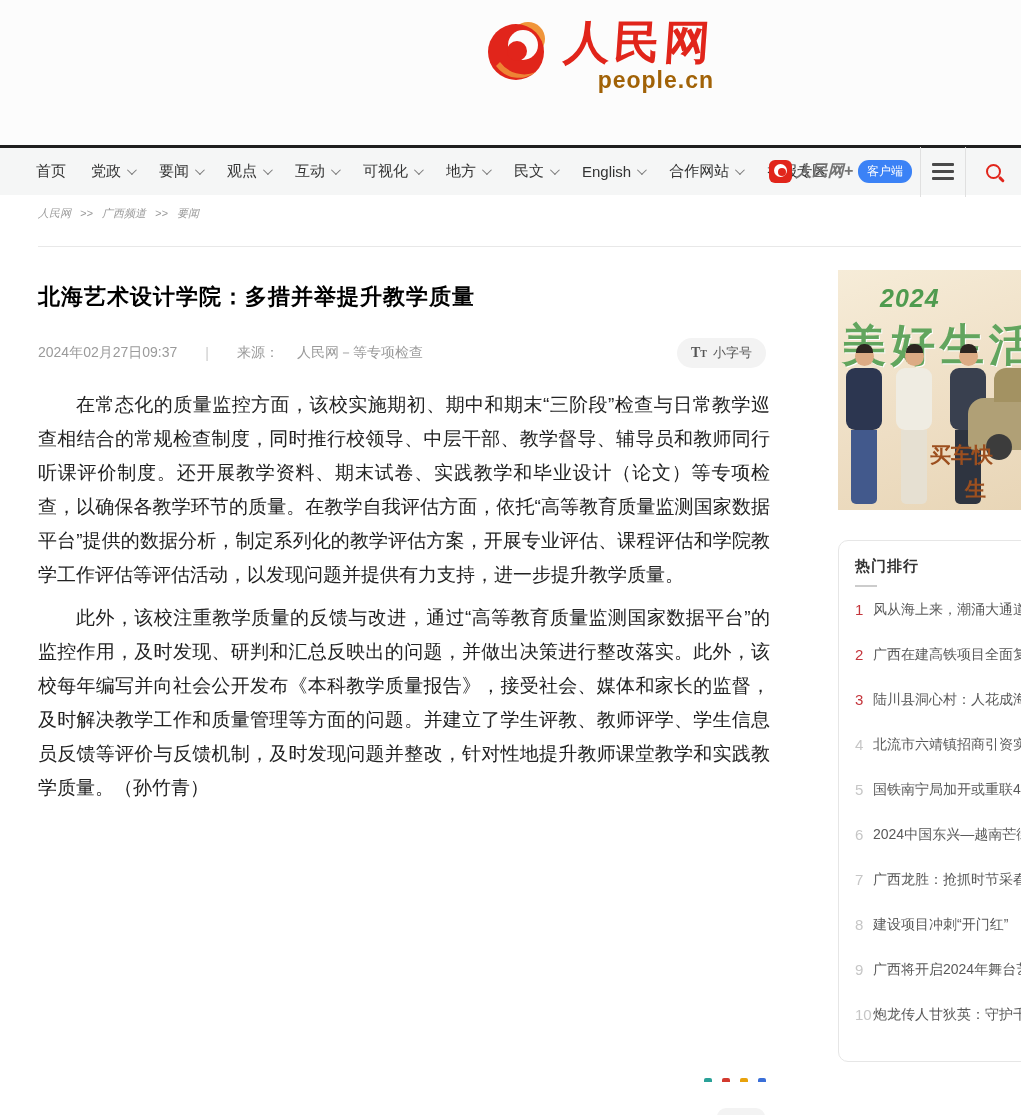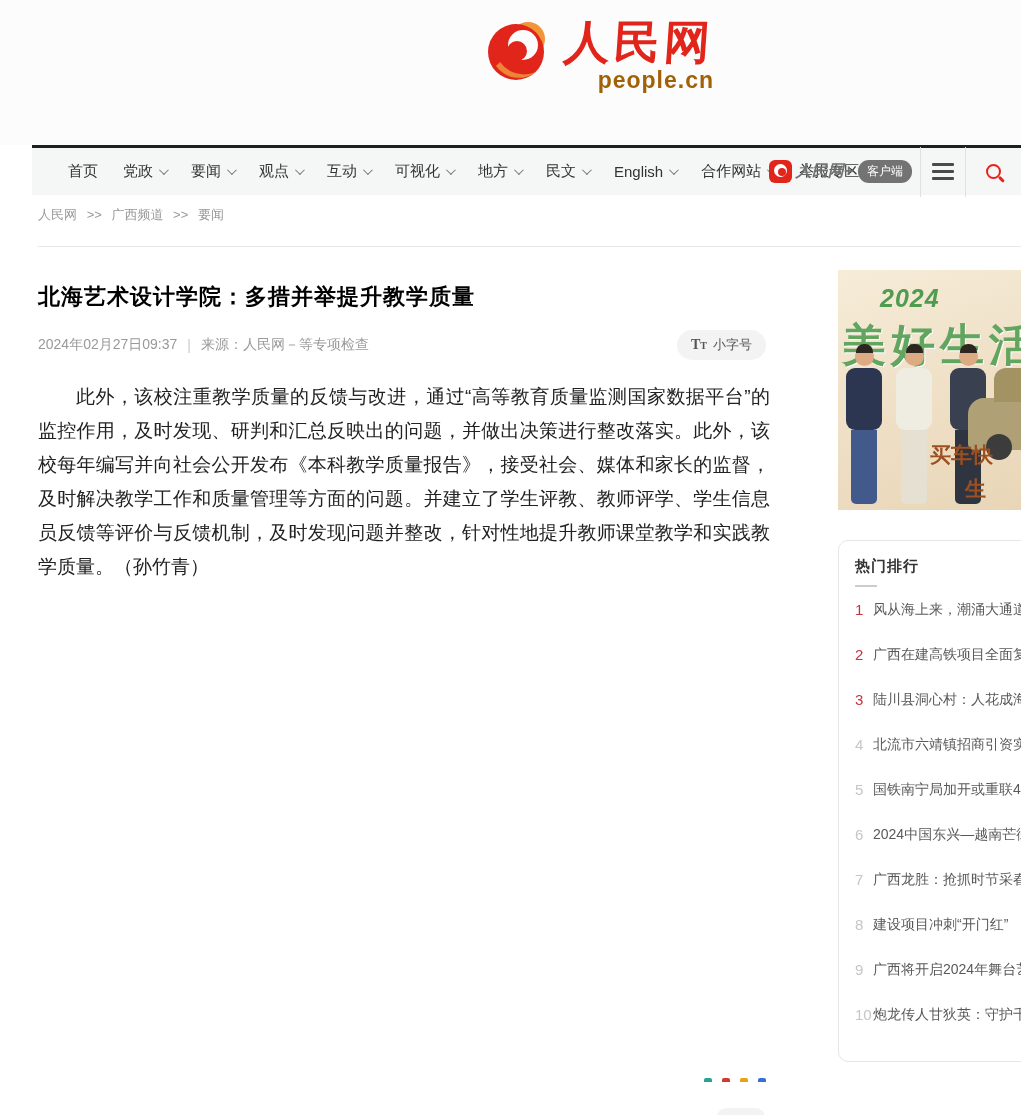--- a/index.html
+++ b/index.html
@@ -11,53 +11,53 @@
   
   .hdr { position:absolute; top:0; left:0; right:0; height:145px; background:#fcfcfc; }
   .logo { position:absolute; left:486px; top:18px; display:flex; align-items:flex-start; cursor:pointer; }
   .logo-txt { margin-left:10px; }
   .logo-cn { color:#e1251b; font-size:46px; font-weight:bold; transform:skewX(-4deg);
              letter-spacing:4px; line-height:1.1; font-family:"Liberation Serif","DejaVu Serif",serif; }
   .logo-en { color:#a16207; font-size:23px; font-weight:bold; letter-spacing:1px; margin-top:-2px; text-align:right; }
 
   
   .nav { position:absolute; top:145px; left:0; right:0; height:50px; background:#f5f6f6;
-         border-top:3px solid #1f1f1f; display:flex; align-items:center;margin-left:32px; }
+         border-top:3px solid #1f1f1f; display:flex; align-items:center; }
   .nav-items { display:flex; align-items:center; gap:25px; padding-left:36px; flex:0 0 auto; }
   .nav-item { font-size:15px; color:#333; text-decoration:none; white-space:nowrap; display:flex; align-items:center; cursor:pointer; }
   .chev { width:7px; height:7px; border-right:1.5px solid #7a7a7a; border-bottom:1.5px solid #7a7a7a;
           transform:rotate(45deg) translateY(-2px); display:inline-block; margin-left:6px; }
   .nav-right { position:absolute; right:0; top:0; height:100%; display:flex; align-items:center; }
   .plus-badge { display:flex; align-items:center; cursor:pointer; margin-right:8px; }
   .plus-ico { width:23px; height:23px; background:#e1251b; border-radius:6px; position:relative; }
   .plus-ico::after { content:""; position:absolute; left:5px; top:4px; width:13px; height:13px;
                      border-radius:50%; background:#fff; }
   .plus-ico::before { content:""; position:absolute; left:9px; top:8px; width:8px; height:8px;
                       border-radius:50%; background:#e1251b; z-index:1; }
   .plus-txt { color:#737373; font-weight:bold; font-size:16px; font-style:italic; margin:0 5px 0 4px; }
-  .client-pill { background:#737373; color:#fff; font-size:12px; border-radius:11px; padding:3px 9px; }
+  .client-pill { background:#3b82f6; color:#fff; font-size:12px; border-radius:11px; padding:3px 9px; }
   .nav-div { width:1px; height:50px; background:#e0e0e0; }
   .burger { width:44px; display:flex; justify-content:center; cursor:pointer; }
   .burger i { display:block; width:22px; height:3px; background:#4a4a4a; border-radius:1px;
               box-shadow:0 7px 0 #4a4a4a, 0 14px 0 #4a4a4a; margin-bottom:14px; }
   .search-btn { width:55px; display:flex; justify-content:center; cursor:pointer; }
   .search-ico { width:15px; height:15px; border:2px solid #e1251b; border-radius:50%; position:relative; }
   .search-ico::after { content:""; position:absolute; width:2.5px; height:7px; background:#e1251b;
                        transform:rotate(-45deg); bottom:-6px; right:-3px; border-radius:2px; }
 
   
-  .crumb { position:absolute; top:206px; left:38px; font-size:13px; color:#9a9a9a; }
+  .crumb { position:absolute; top:206px; left:38px; font-size:11px; color:#9a9a9a;font-style:italic; }
   .crumb a { color:#9a9a9a; text-decoration:none; cursor:pointer; }
   .crumb .sep { margin:0 6px; }
   .rule { position:absolute; top:246px; left:38px; right:0; border-top:1px solid #e8e8e8; }
 
   
   .art { position:absolute; left:38px; top:268px; width:732px; }
   .art h1 { font-size:22px; font-weight:bold; color:#000; margin-top:14px; letter-spacing:1px; }
-  .meta { margin-top:24px; display:flex; align-items:center; font-size:14px; color:#9a9a9a; position:relative; }
+  .meta { margin-top:32px; display:flex; align-items:center; font-size:14px; color:#9a9a9a; position:relative;gap:18px; }
   .meta .bar { margin:0 10px; color:#ccc; }
   .meta a.src { color:#9a9a9a; text-decoration:none; cursor:pointer; }
   .font-pill { position:absolute; right:4px; top:-6px; background:#f3f3f3; border:none; border-radius:15px;
                padding:6px 14px; font-size:13px; color:#555; display:flex; align-items:baseline; cursor:pointer;
                font-family:inherit; }
   .font-pill .t1 { font-weight:bold; font-size:14px; font-family:"Liberation Serif","DejaVu Serif",serif; }
   .font-pill .t2 { font-weight:bold; font-size:10px; margin-right:6px; font-family:"Liberation Serif","DejaVu Serif",serif; }
   .body { margin-top:26px; font-size:19px; color:#222; line-height:34px; text-align:justify; }
   .body p { text-indent:2em; margin:0 0 9px 0; }
 
@@ -203,20 +203,21 @@
       <span class="bar">|</span>
       <span>来源：</span>
       <a class="src">人民网－等专项检查</a>
       <button class="font-pill">
         <span class="t1">T</span>
         <span class="t2">T</span>
         <span>小字号</span>
       </button>
     </div>
     <div class="body">
+      <p>在常态化的质量监控方面，该校实施期初、期中和期末“三阶段”检查与日常教学巡查相结合的常规检查制度，同时推行校领导、中层干部、教学督导、辅导员和教师同行听课评价制度。还开展教学资料、期末试卷、实践教学和毕业设计（论文）等专项检查，以确保各教学环节的质量。在教学自我评估方面，依托“高等教育质量监测国家数据平台”提供的数据分析，制定系列化的教学评估方案，开展专业评估、课程评估和学院教学工作评估等评估活动，以发现问题并提供有力支持，进一步提升教学质量。</p>
       <p>此外，该校注重教学质量的反馈与改进，通过“高等教育质量监测国家数据平台”的监控作用，及时发现、研判和汇总反映出的问题，并做出决策进行整改落实。此外，该校每年编写并向社会公开发布《本科教学质量报告》，接受社会、媒体和家长的监督，及时解决教学工作和质量管理等方面的问题。并建立了学生评教、教师评学、学生信息员反馈等评价与反馈机制，及时发现问题并整改，针对性地提升教师课堂教学和实践教学质量。（孙竹青）</p>
     </div>
 
   </main>
 
   <aside class="side">
     <div class="ad">
       <div class="ad-year">2024</div>
 
       <div class="ad-head">美好生活</div>

